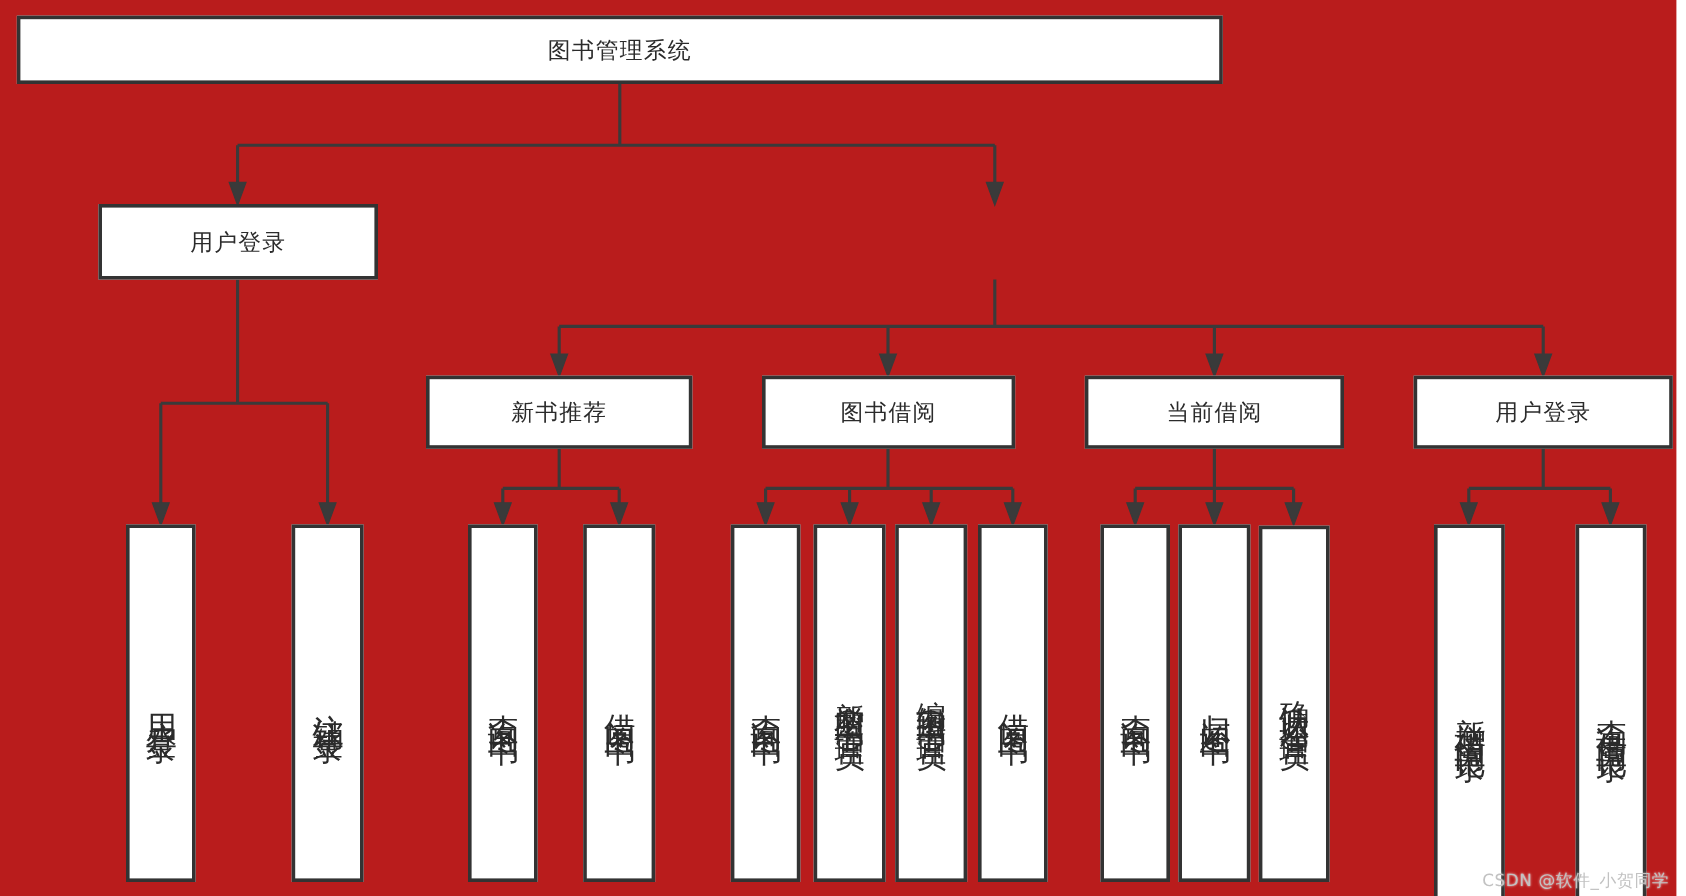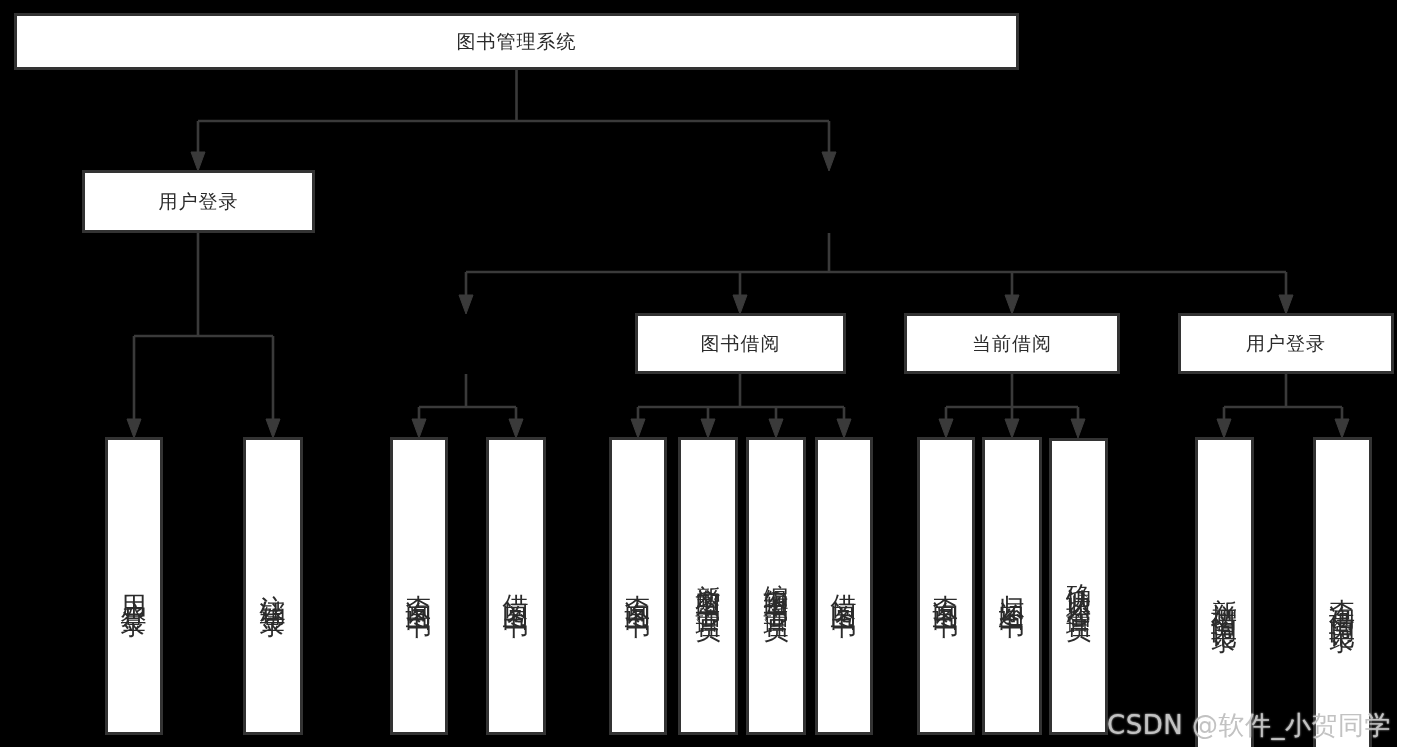--- a/index.html
+++ b/index.html
@@ -5,21 +5,21 @@
   html, body { margin: 0; padding: 0; }
   body {
     width: 1405px; height: 747px;
     background: #ffffff;
     font-family: "DejaVu Sans", sans-serif;
     overflow: hidden;
   }
   .stage {
     position: relative;
     width: 1397px; height: 747px;
-    background: #000000;
+    background: #b91c1c;
     overflow: hidden;
   }
   .connectors {
     position: absolute;
     left: 0; top: 0;
     width: 1405px; height: 747px;
     pointer-events: none;
   }
   .hnode, .vnode {
     position: absolute;
@@ -42,21 +42,21 @@
     font-size: 26px;
     letter-spacing: 6px;
     color: #2b2b2b;
     line-height: 1;
   }
   .vnode.tight .vlabel { letter-spacing: 5px; font-size: 25px; }
   .watermark {
     position: absolute;
     right: 6px;
     bottom: 4px;
-    font-size: 26px;
+    font-size: 14px;
     color: #c2c2c2;
     letter-spacing: 0.5px;
     z-index: 5;
     text-shadow: 0 0 2px rgba(255,255,255,0.9);
     white-space: nowrap;
   }
 </style>
 </head>
 <body>
 
@@ -103,20 +103,23 @@
   </svg>
 
   <div class="hnode" style="left:14px;top:13px;width:1005px;height:57px">
     <span class="hlabel">图书管理系统</span>
   </div>
 
   <div class="hnode" style="left:82px;top:170px;width:233px;height:63px">
     <span class="hlabel">用户登录</span>
   </div>
 
+  <div class="hnode" style="left:355px;top:313px;width:222px;height:61px">
+    <span class="hlabel">新书推荐</span>
+  </div>
   <div class="hnode" style="left:904px;top:313px;width:216px;height:61px">
     <span class="hlabel">当前借阅</span>
   </div>
   <div class="hnode" style="left:635px;top:313px;width:211px;height:61px">
     <span class="hlabel">图书借阅</span>
   </div>
   <div class="hnode" style="left:1178px;top:313px;width:216px;height:61px">
     <span class="hlabel">用户登录</span>
   </div>
 

